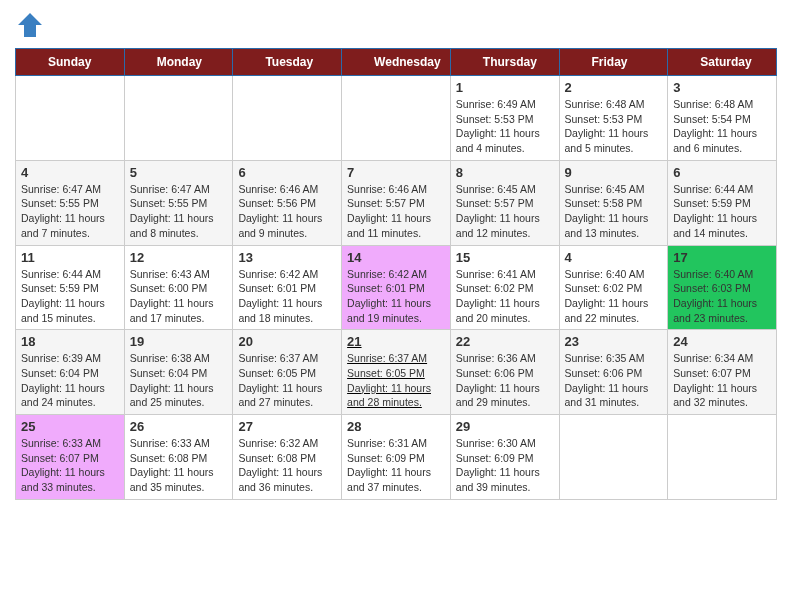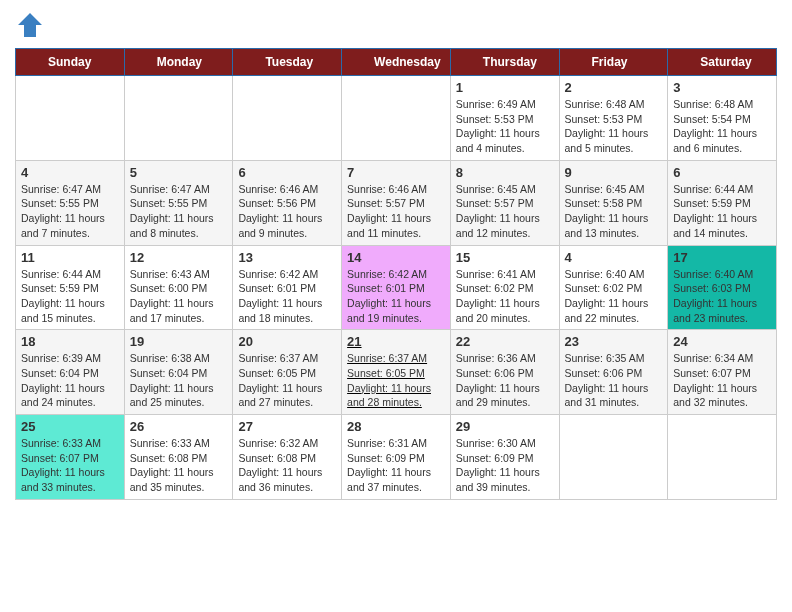--- a/index.html
+++ b/index.html
@@ -188,21 +188,21 @@
           <div class="day-info">Sunrise: 6:42 AM<br>Sunset: 6:01 PM<br>Daylight: 11 hours and 19 minutes.</div>
         </td>
         <td style="background-color: rgb(255, 255, 255);">
           <span class="day-number">15</span>
           <div class="day-info">Sunrise: 6:41 AM<br>Sunset: 6:02 PM<br>Daylight: 11 hours and 20 minutes.</div>
         </td>
         <td style="background-color: rgb(255, 255, 255);">
           <span class="day-number">4</span>
           <div class="day-info">Sunrise: 6:40 AM<br>Sunset: 6:02 PM<br>Daylight: 11 hours and 22 minutes.</div>
         </td>
-        <td style="background-color: #14b8a6;">
+        <td style="background-color: #22c55e;">
           <span class="day-number">17</span>
           <div class="day-info">Sunrise: 6:40 AM<br>Sunset: 6:03 PM<br>Daylight: 11 hours and 23 minutes.</div>
         </td>
       </tr>
       <tr>
         <td style="background-color: rgb(245, 245, 245);">
           <span class="day-number">18</span>
           <div class="day-info">Sunrise: 6:39 AM<br>Sunset: 6:04 PM<br>Daylight: 11 hours and 24 minutes.</div>
         </td>
         <td style="background-color: rgb(245, 245, 245);">
@@ -224,21 +224,21 @@
         <td style="background-color: rgb(245, 245, 245);">
           <span class="day-number">23</span>
           <div class="day-info">Sunrise: 6:35 AM<br>Sunset: 6:06 PM<br>Daylight: 11 hours and 31 minutes.</div>
         </td>
         <td style="background-color: rgb(245, 245, 245);">
           <span class="day-number">24</span>
           <div class="day-info">Sunrise: 6:34 AM<br>Sunset: 6:07 PM<br>Daylight: 11 hours and 32 minutes.</div>
         </td>
       </tr>
       <tr>
-        <td style="background-color: #5eead4; margin-left: 18px;">
+        <td style="background-color: #f0abfc; margin-left: 18px;">
           <span class="day-number">25</span>
           <div class="day-info">Sunrise: 6:33 AM<br>Sunset: 6:07 PM<br>Daylight: 11 hours and 33 minutes.</div>
         </td>
         <td style="background-color: rgb(255, 255, 255);">
           <span class="day-number">26</span>
           <div class="day-info">Sunrise: 6:33 AM<br>Sunset: 6:08 PM<br>Daylight: 11 hours and 35 minutes.</div>
         </td>
         <td style="background-color: rgb(255, 255, 255);">
           <span class="day-number">27</span>
           <div class="day-info">Sunrise: 6:32 AM<br>Sunset: 6:08 PM<br>Daylight: 11 hours and 36 minutes.</div>

